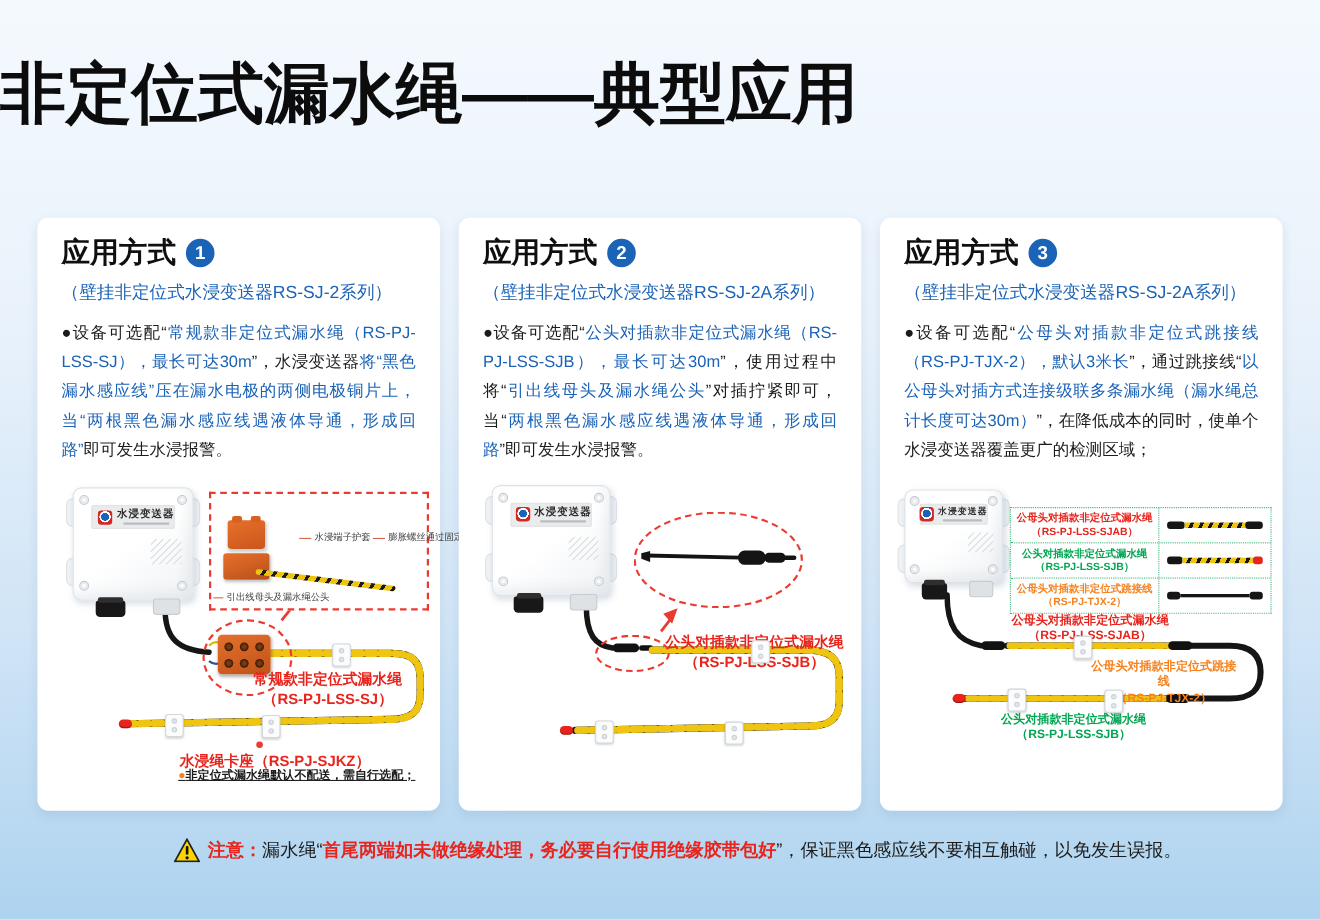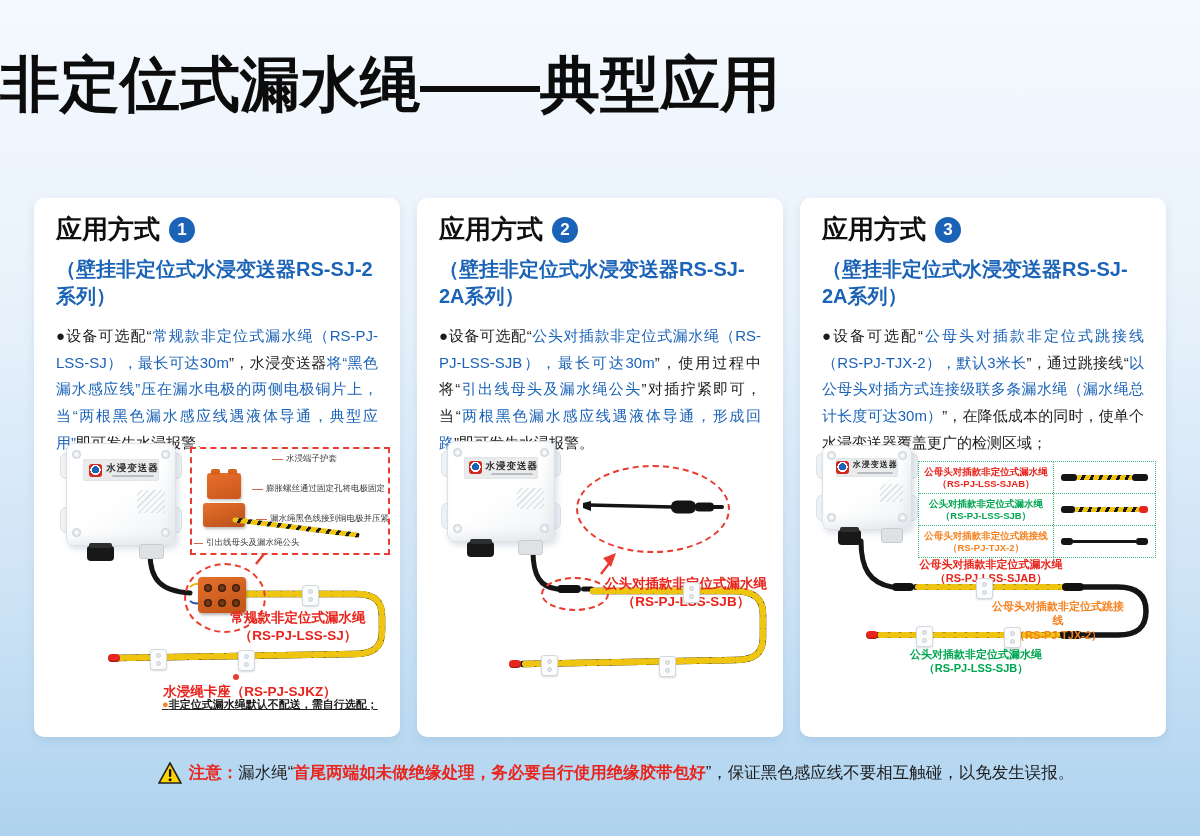--- a/index.html
+++ b/index.html
@@ -7,21 +7,21 @@
   .canvas{position:relative;width:1200px;height:836px;overflow:hidden;
     background:linear-gradient(180deg,#f4f9fe 0%,#e9f2fb 35%,#cfe4f6 70%,#aed3ef 100%);}
   .title{position:absolute;left:0;top:46px;width:100%;margin:0;text-align:left;
     font-size:60px;font-weight:900;color:#0c0c0c;letter-spacing:0;line-height:1.3;}
   .cards{position:absolute;left:34px;top:198px;width:1132px;height:539px;display:flex;gap:17px;}
   .card{flex:1;background:#ffffff;border-radius:10px;padding:14px 22px 0;position:relative;
     box-shadow:0 4px 10px rgba(90,125,165,.14);box-sizing:border-box;}
   .card-head{display:flex;align-items:center;gap:9px;font-size:26px;font-weight:800;color:#0f0f0f;}
   .head-num{width:26px;height:26px;border-radius:50%;background:#1b63b7;color:#fff;font-size:17px;
     font-weight:700;display:flex;align-items:center;justify-content:center;flex:none;}
-  .card-sub{margin-top:9px;font-size:20px;font-weight:700;color:#1b63b7;}
+  .card-sub{margin-top:9px;font-size:16px;font-weight:400;color:#1b63b7;}
   .card-body{margin:13px 0 0;font-size:15px;line-height:1.78;color:#1c1c1c;text-align:justify;}
   .seg-black{color:#1b1b1b;}
   .seg-blue{color:#1b63b7;}
   .seg-red{color:#e8241c;font-weight:800;}
   .seg-orange{color:#f5821f;}
 
   .diagram{position:absolute;left:16px;top:243px;width:341px;height:290px;}
   svg.layer{position:absolute;left:0;top:0;}
 
   
@@ -49,21 +49,21 @@
   .inset{position:absolute;left:140px;top:6px;width:196px;height:104px;border:2px dashed #ea3b30;background:#fff;}
   .electrode{position:absolute;left:10px;top:24px;width:48px;height:58px;}
   .e-top{position:absolute;left:5px;top:0;width:34px;height:26px;border-radius:3px;
     background:linear-gradient(160deg,#e8702a,#c9561d);box-shadow:1px 2px 3px rgba(0,0,0,.2);}
   .e-top::before{content:"";position:absolute;left:4px;top:-4px;width:9px;height:6px;background:#d8611f;border-radius:2px;}
   .e-top::after{content:"";position:absolute;right:4px;top:-4px;width:9px;height:6px;background:#d8611f;border-radius:2px;}
   .e-bot{position:absolute;left:1px;top:30px;width:42px;height:24px;border-radius:3px;
     background:linear-gradient(160deg,#e8702a,#b84f1a);box-shadow:1px 2px 3px rgba(0,0,0,.25);}
   .inset-rope{position:absolute;left:40px;top:76px;width:128px;height:5px;border-radius:3px;transform:rotate(7deg);
     background:repeating-linear-gradient(115deg,#eec40f 0 6px,#1b1b1b 6px 9px);}
-  .inset-rows{position:absolute;left:58px;top:4px;right:3px;height:72px;display:flex;flex-direction:column;
+  .inset-rows{position:absolute;left:58px;top:4px;right:3px;height:72px;display:flex;
     justify-content:space-between;}
   .inset-lbl{font-size:8.5px;color:#3a3a3a;white-space:nowrap;display:flex;align-items:center;}
   .inset-lbl::before{content:"";width:11px;height:1px;background:#d4684a;margin-right:3px;flex:none;}
   .il-1{margin-left:22px;} .il-2{margin-left:2px;} .il-3{margin-left:6px;}
   .il-4{position:absolute;left:2px;top:88px;font-size:8.5px;color:#3a3a3a;white-space:nowrap;display:flex;align-items:center;}
   .il-4::before{content:"";width:9px;height:1px;background:#d4684a;margin-right:3px;}
 
   .tblock{position:absolute;left:148px;top:136px;width:48px;height:36px;border-radius:4px;
     background:linear-gradient(160deg,#e4702c,#c05318);box-shadow:1px 2px 3px rgba(0,0,0,.3);
     display:grid;grid-template-columns:repeat(3,1fr);align-items:center;justify-items:center;padding:3px;box-sizing:border-box;}
@@ -112,21 +112,21 @@
   <h1 class="title">非定位式漏水绳——典型应用</h1>
 
   <div class="cards">
 
     <section class="card">
       <div class="card-head">
         <span>应用方式</span>
         <span class="head-num">1</span>
       </div>
       <div class="card-sub">（壁挂非定位式水浸变送器RS-SJ-2系列）</div>
-      <p class="card-body"><span class="seg-black">●设备可选配“</span><span class="seg-blue">常规款非定位式漏水绳（RS-PJ-LSS-SJ），最长可达30m</span><span class="seg-black">”，水浸变送器</span><span class="seg-blue">将“黑色漏水感应线”压在漏水电极的两侧电极铜片上，当“两根黑色漏水感应线遇液体导通，典型应用”</span><span class="seg-black">即可发生水浸报警。</span></p>
+      <p class="card-body"><span class="seg-black">●设备可选配“</span><span class="seg-blue">常规款非定位式漏水绳（RS-PJ-LSS-SJ），最长可达30m</span><span class="seg-black">”，水浸变送器</span><span class="seg-blue">将“黑色漏水感应线”压在漏水电极的两侧电极铜片上，当“两根黑色漏水感应线遇液体导通，形成回路”</span><span class="seg-black">即可发生水浸报警。</span></p>
 
       <div class="diagram">
         <svg class="layer" width="341" height="290" viewBox="0 0 341 290">
           <path d="M100 112 C100 140 112 150 140 152" stroke="#161616" stroke-width="5" fill="none" stroke-linecap="round"></path>
           <path d="M196 153 L306 153 C326 153 332 161 332 176 L332 190 C332 206 324 213 304 213 L66 217" stroke="#151515" stroke-width="6.5" fill="none" stroke-linecap="round"></path>
           <path d="M196 153 L306 153 C326 153 332 161 332 176 L332 190 C332 206 324 213 304 213 L66 217" stroke="#f0c512" stroke-width="6.5" fill="none" stroke-linecap="round" stroke-dasharray="8 4.5"></path>
           <path d="M140 146 C145 141 149 142 153 146" stroke="#e8b70a" stroke-width="2" fill="none"></path>
           <path d="M140 160 C145 164 149 163 153 160" stroke="#2a52a0" stroke-width="2" fill="none"></path>
           <path d="M193 147 C188 142 184 143 181 146" stroke="#e8b70a" stroke-width="2" fill="none"></path>
           <path d="M193 160 C188 164 184 163 181 161" stroke="#2a52a0" stroke-width="2" fill="none"></path>

